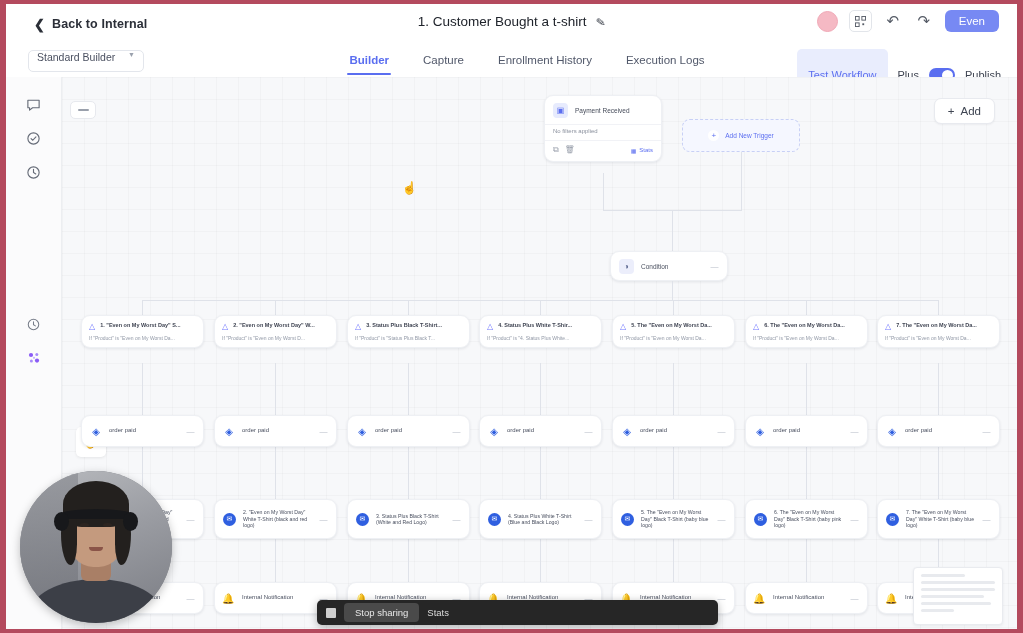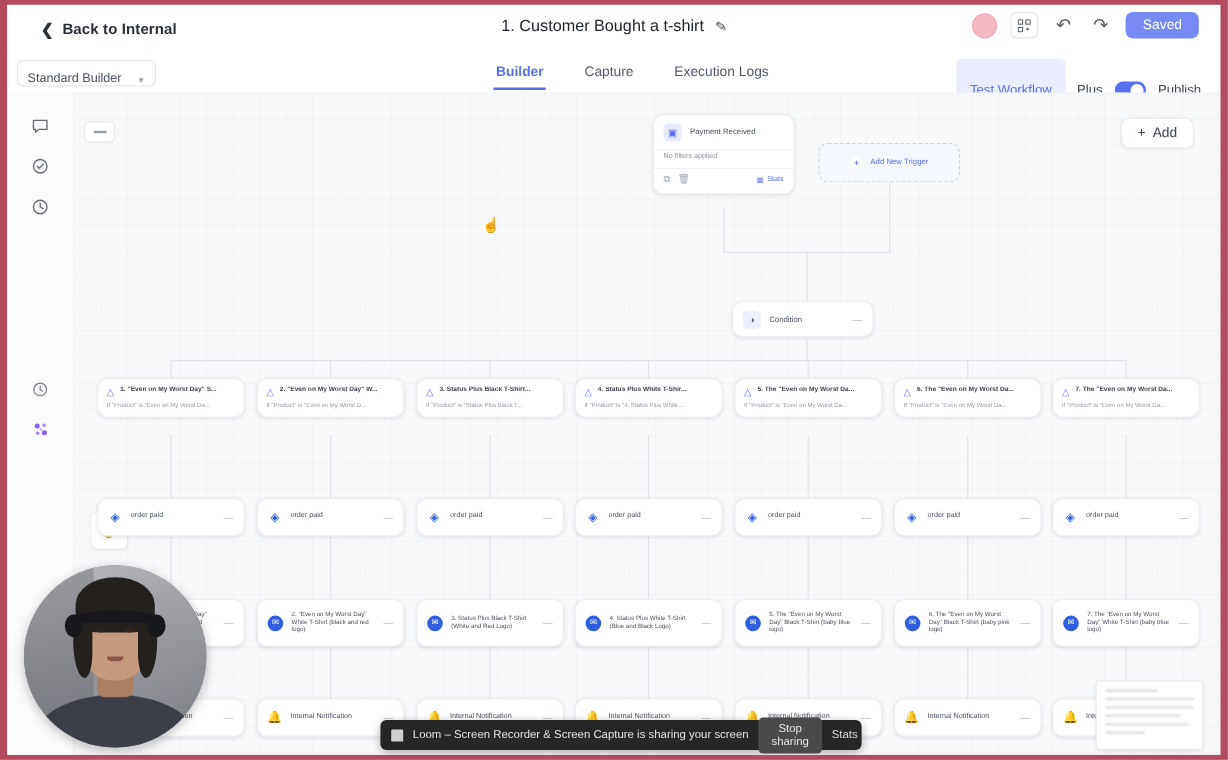--- a/index.html
+++ b/index.html
@@ -56,23 +56,23 @@
     border: none; border-radius: 6px; padding: 5px 14px; cursor: pointer;
     font-family: inherit; opacity: .92;
   }
 
   
   .subbar {
     position: absolute; left: 0; top: 40px; width: 1011px; height: 33px;
     background: #ffffff; display: flex; align-items: center;
   }
   .builder-select {
-    margin-left: 8px; width: 116px; height: 22px;
+    margin-left: 22px; width: 116px; height: 22px;
     border: 1px solid #e3e6ec; border-radius: 5px; background: #fff;
-    display: flex; align-items: flex-end; justify-content: space-between;
+    display: flex; align-items: flex-start; justify-content: space-between;
     padding: 0 8px; font-size: 10.5px; color: #4a5060; cursor: pointer;
   }
   .caret { font-size: 7px; color: #9aa1ad; }
   .tabs {
     position: absolute; left: 0; right: 0; top: 0; height: 33px;
     display: flex; justify-content: center; align-items: center; gap: 34px; margin-left: 31px;
   }
   .tab {
     font-size: 11.5px; color: #51586a; cursor: pointer; position: relative;
     padding-bottom: 9px; padding-top: 8px;
@@ -338,33 +338,34 @@
       <div class="icon-btn">
         <svg width="11" height="11" viewBox="0 0 12 12" aria-hidden="true">
           <rect x="0.5" y="0.5" width="4" height="4" fill="none" stroke="#555b66"></rect>
           <rect x="7.5" y="0.5" width="4" height="4" fill="none" stroke="#555b66"></rect>
           <rect x="0.5" y="7.5" width="4" height="4" fill="none" stroke="#555b66"></rect>
           <rect x="8" y="8" width="2" height="2" fill="#555b66"></rect>
         </svg>
       </div>
       <div class="plain-icon">↶</div>
       <div class="plain-icon">↷</div>
-      <button class="saved-btn">Saved</button>
+      <button class="saved-btn">Even</button>
     </div>
   </div>
 
   <div class="subbar">
     <div class="builder-select">
       <span>Standard Builder</span>
       <span class="caret">▼</span>
     </div>
 
     <div class="tabs">
       <div class="tab active">Builder</div>
       <div class="tab">Capture</div>
+      <div class="tab">Enrollment History</div>
       <div class="tab">Execution Logs</div>
     </div>
 
     <div class="right-ctrls">
       <button class="test-wf">Test Workflow</button>
       <span class="draft-lbl">Plus</span>
       <div class="toggle">
           <div class="knob"></div>
         </div>
       <span class="pub-lbl">Publish</span>
@@ -672,18 +673,17 @@
     <div class="hs-band"></div>
     <div class="hs-l"></div>
     <div class="hs-r"></div>
     <div class="eye-l"></div>
     <div class="eye-r"></div>
     <div class="mouth"></div>
   </div>
 
   <div class="share-bar">
     <div class="share-ic"></div>
-    <div class="share-txt">Loom – Screen Recorder &amp; Screen Capture is sharing your screen</div>
     <button class="stop-share">Stop sharing</button>
     <span class="hide-link">Stats</span>
   </div>
 
 </div>
 
 </body></html>

